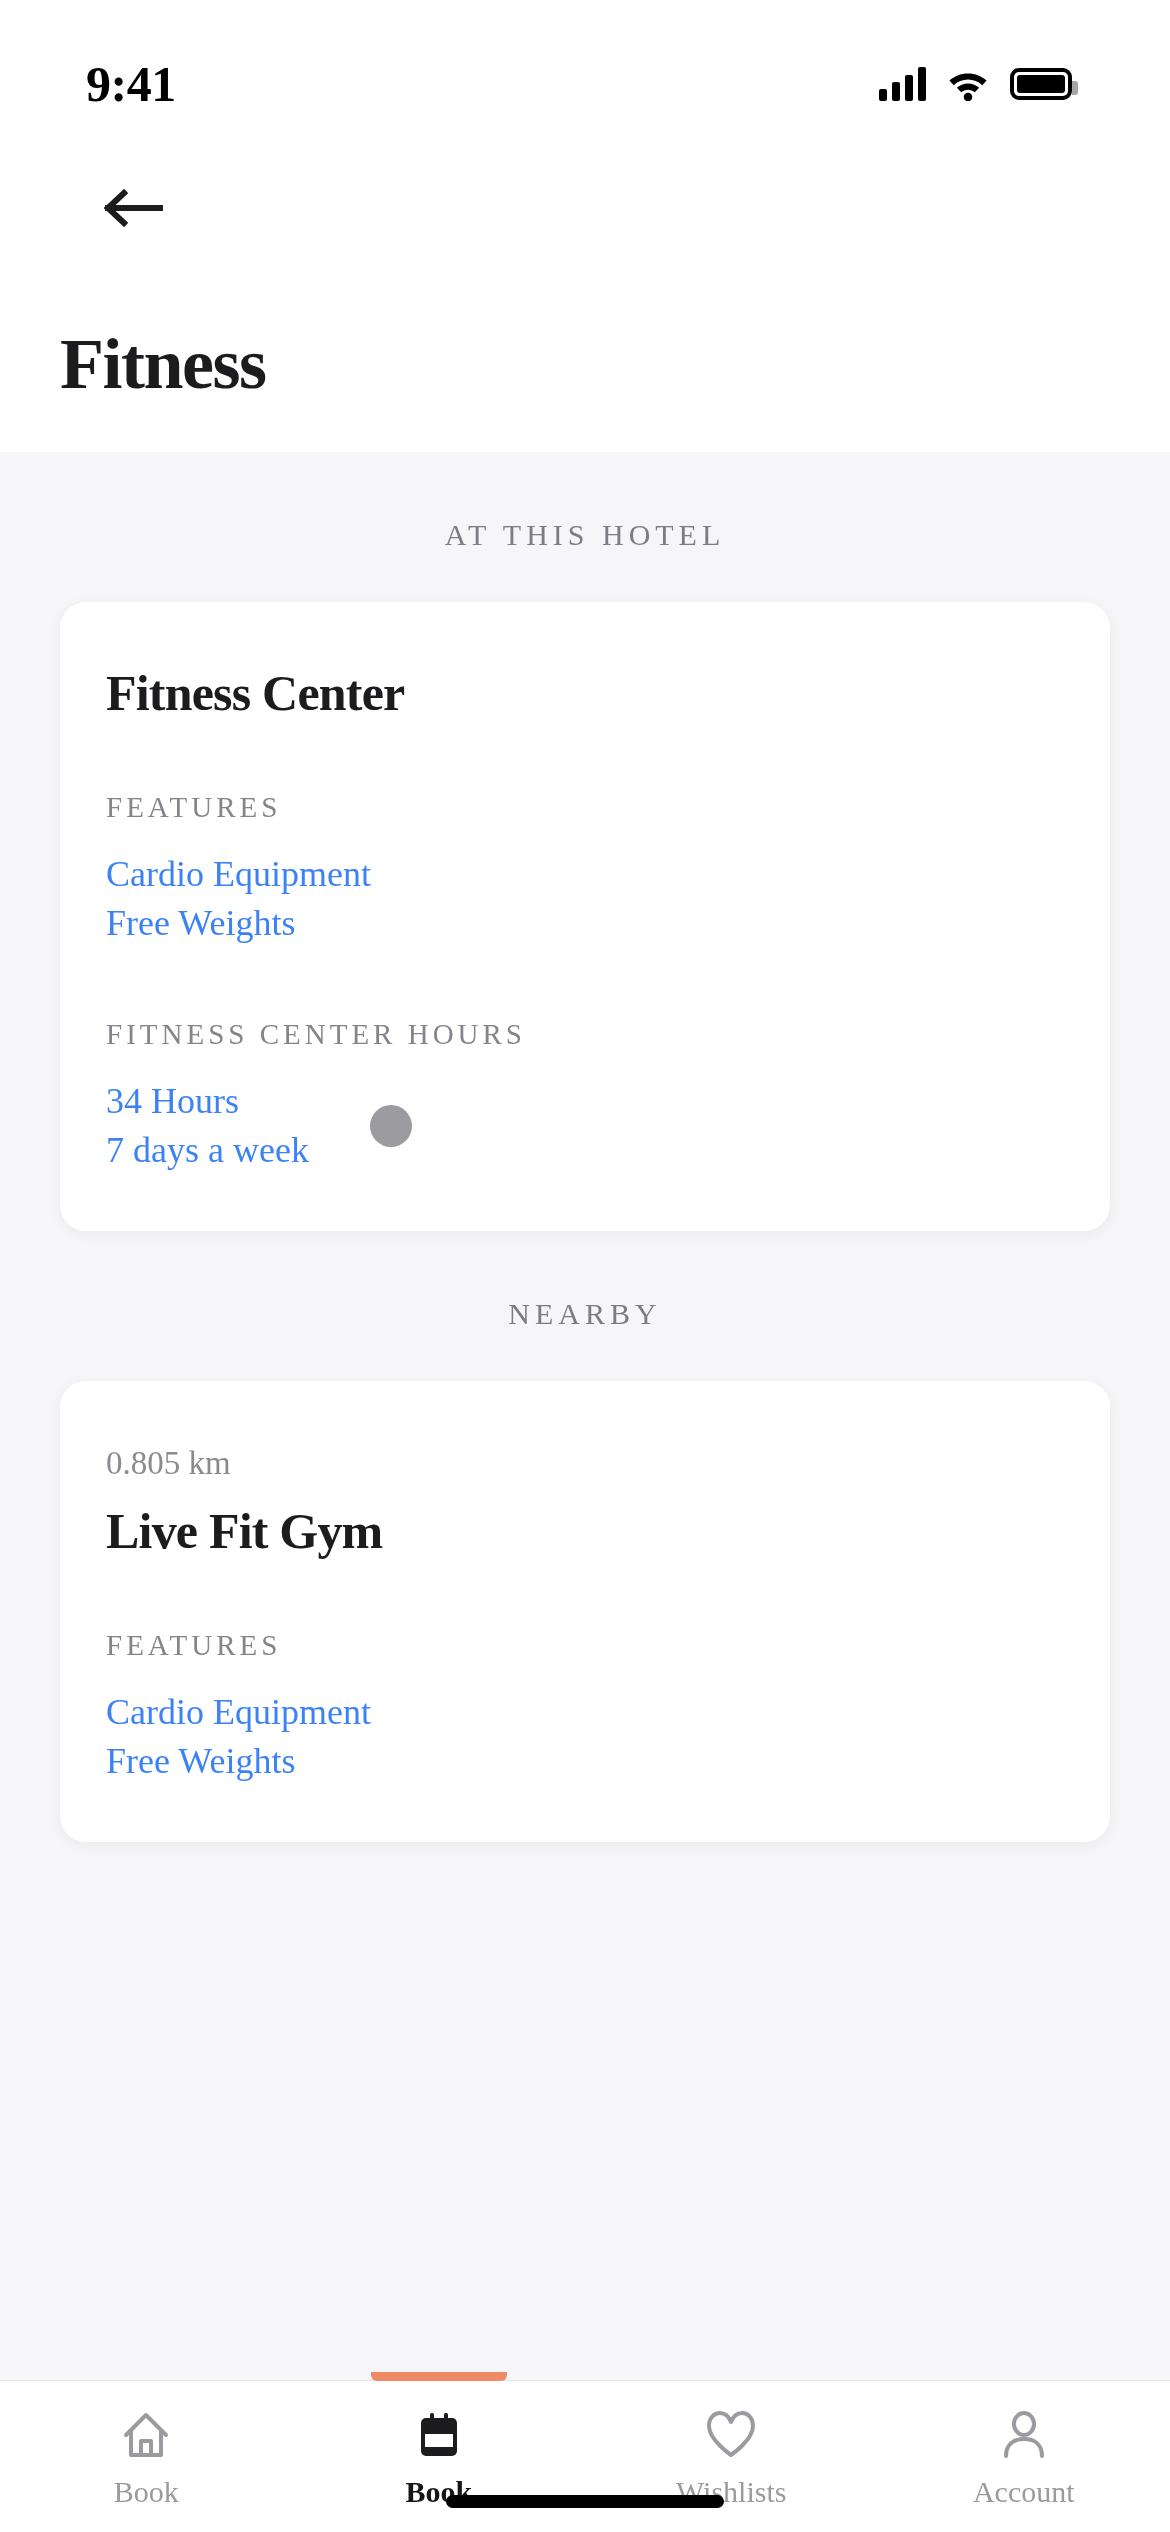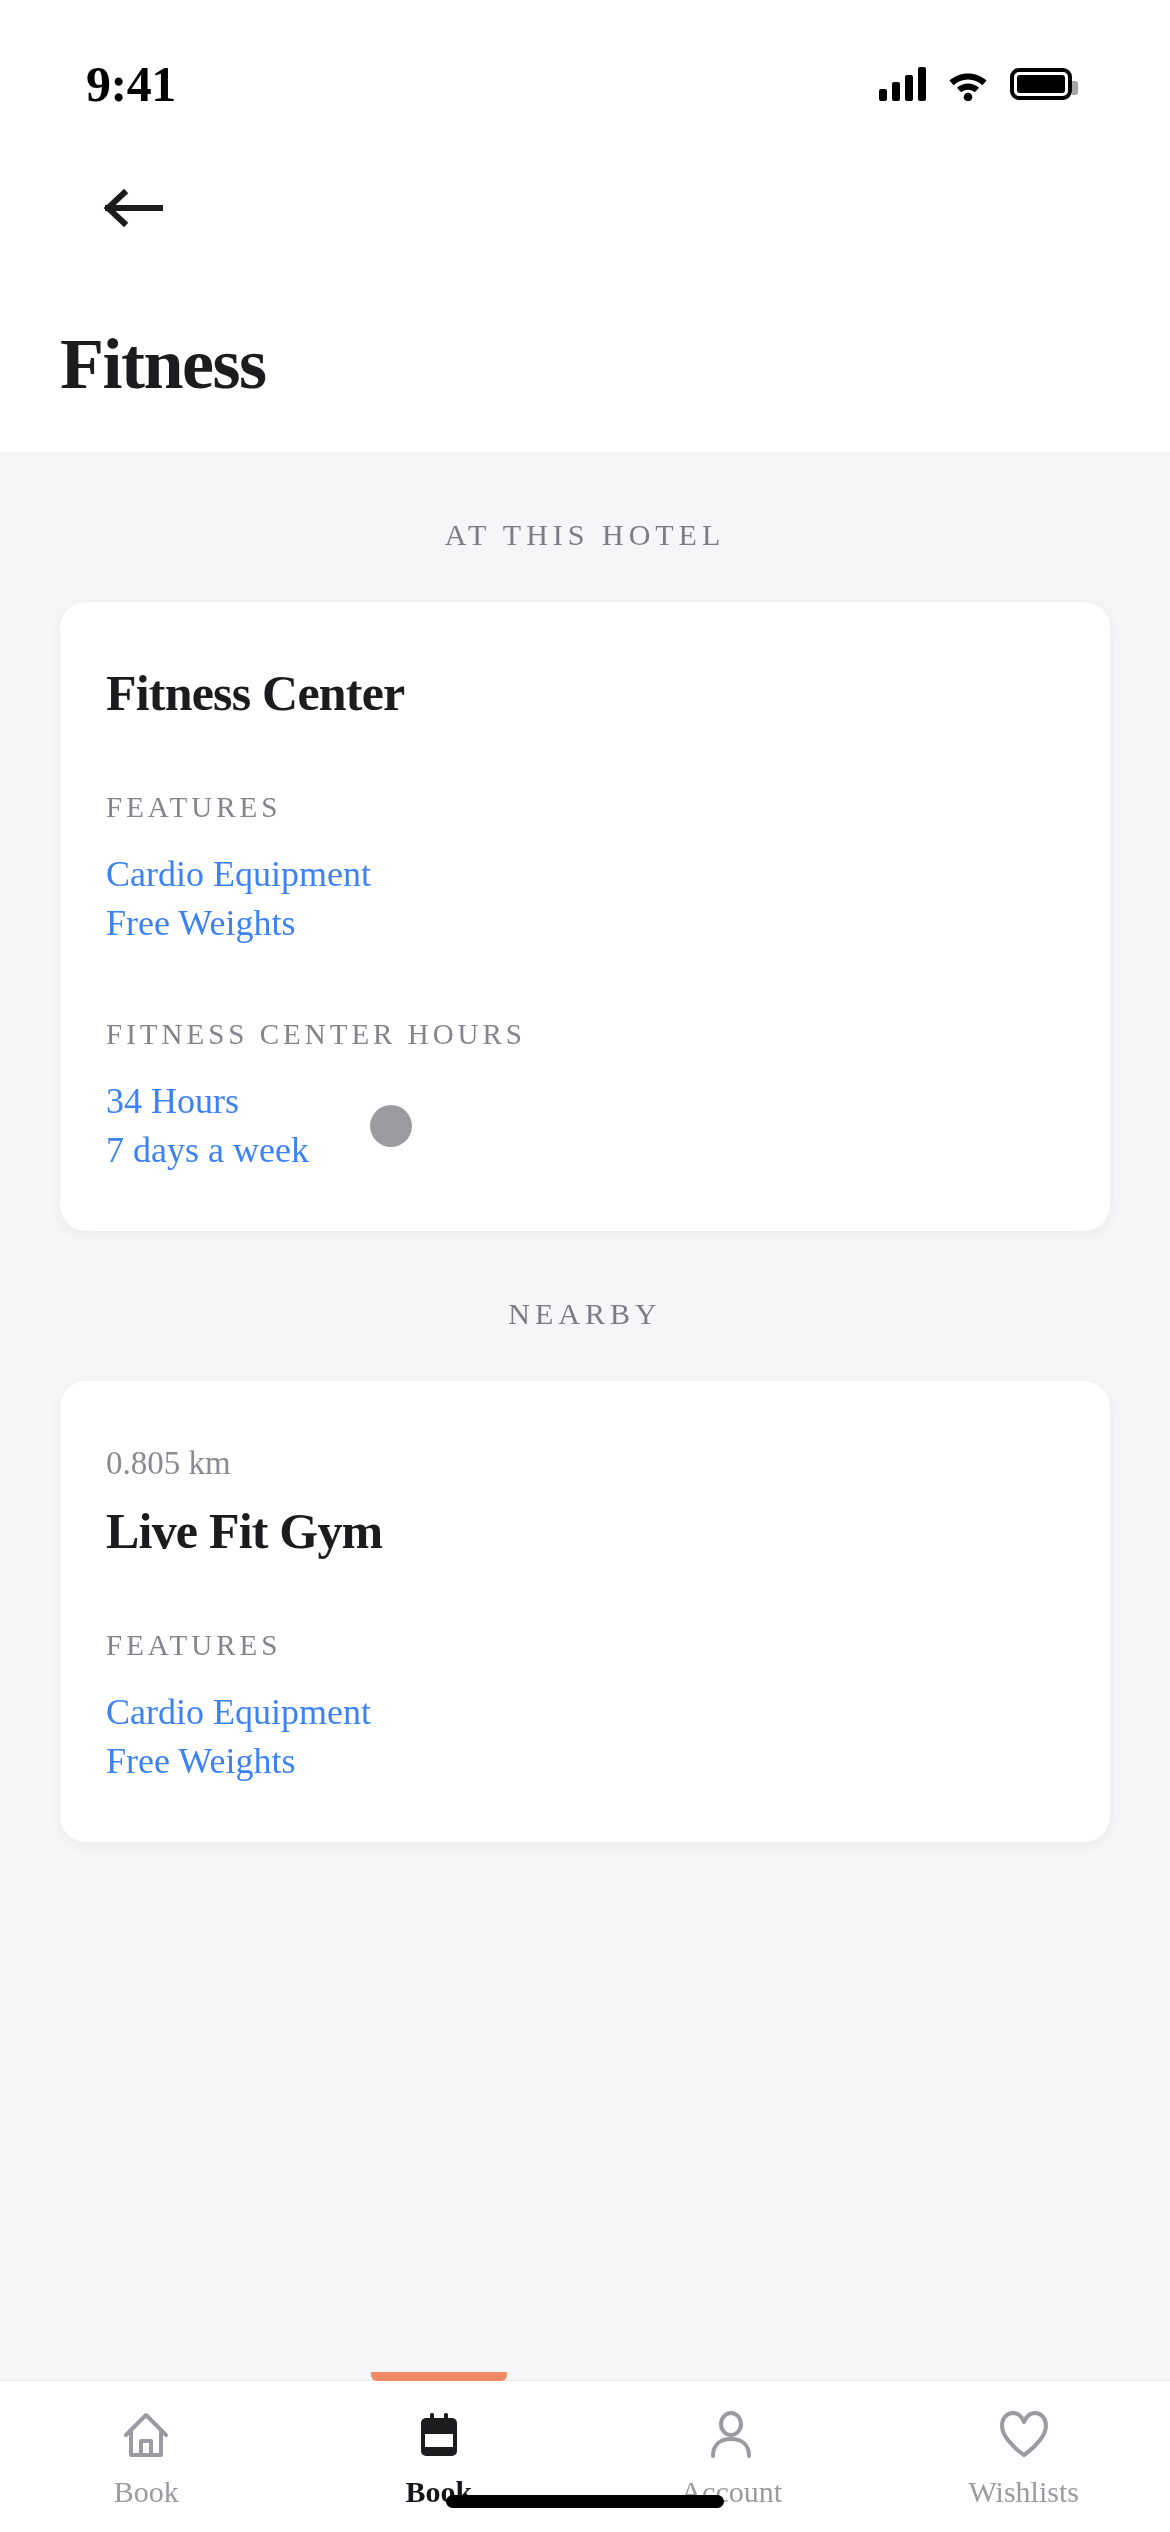--- a/index.html
+++ b/index.html
@@ -273,34 +273,34 @@
           <rect x="8" y="9" width="36" height="38" rx="5" fill="#1c1c1e"></rect>
           <rect x="12" y="25" width="28" height="13" fill="#ffffff"></rect>
         </svg>
       </div>
       <div class="lbl">Book</div>
     </div>
 
 
     <div class="tab">
       <div class="ico">
+        <svg width="54" height="52" viewBox="0 0 54 52">
+          <path d="M27 46 C27 46 5 31 5 17 C5 9 10 4 16 4 C21 4 25 8 27 13 C29 8 33 4 38 4 C44 4 49 9 49 17 C49 31 27 46 27 46 Z" stroke="#9a9aa0" stroke-width="4" fill="none" stroke-linejoin="round"></path>
+        </svg>
+      </div>
+      <div class="lbl">Wishlists</div>
+    </div>
+
+    <div class="tab">
+      <div class="ico">
         <svg width="52" height="52" viewBox="0 0 52 52">
           <ellipse cx="26" cy="15" rx="10" ry="11" stroke="#9a9aa0" stroke-width="4" fill="none"></ellipse>
           <path d="M8 47 C8 35 16 30 26 30 C36 30 44 35 44 47" stroke="#9a9aa0" stroke-width="4" fill="none" stroke-linecap="round"></path>
         </svg>
       </div>
       <div class="lbl">Account</div>
     </div>
 
-    <div class="tab">
-      <div class="ico">
-        <svg width="54" height="52" viewBox="0 0 54 52">
-          <path d="M27 46 C27 46 5 31 5 17 C5 9 10 4 16 4 C21 4 25 8 27 13 C29 8 33 4 38 4 C44 4 49 9 49 17 C49 31 27 46 27 46 Z" stroke="#9a9aa0" stroke-width="4" fill="none" stroke-linejoin="round"></path>
-        </svg>
-      </div>
-      <div class="lbl">Wishlists</div>
-    </div>
-
   </div>
 
   <div class="home-indicator"></div>
 
 </div>
 
 </body></html>

